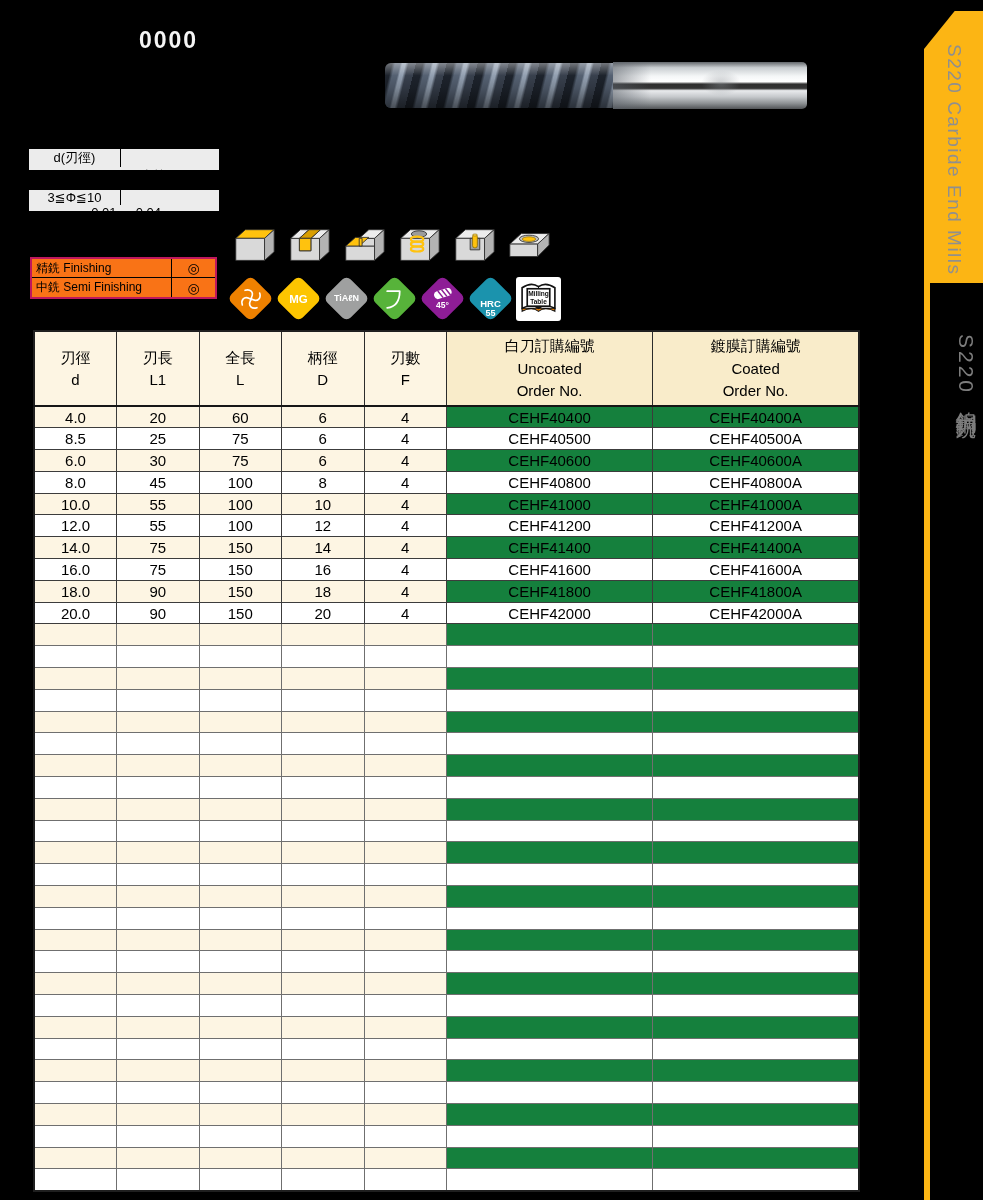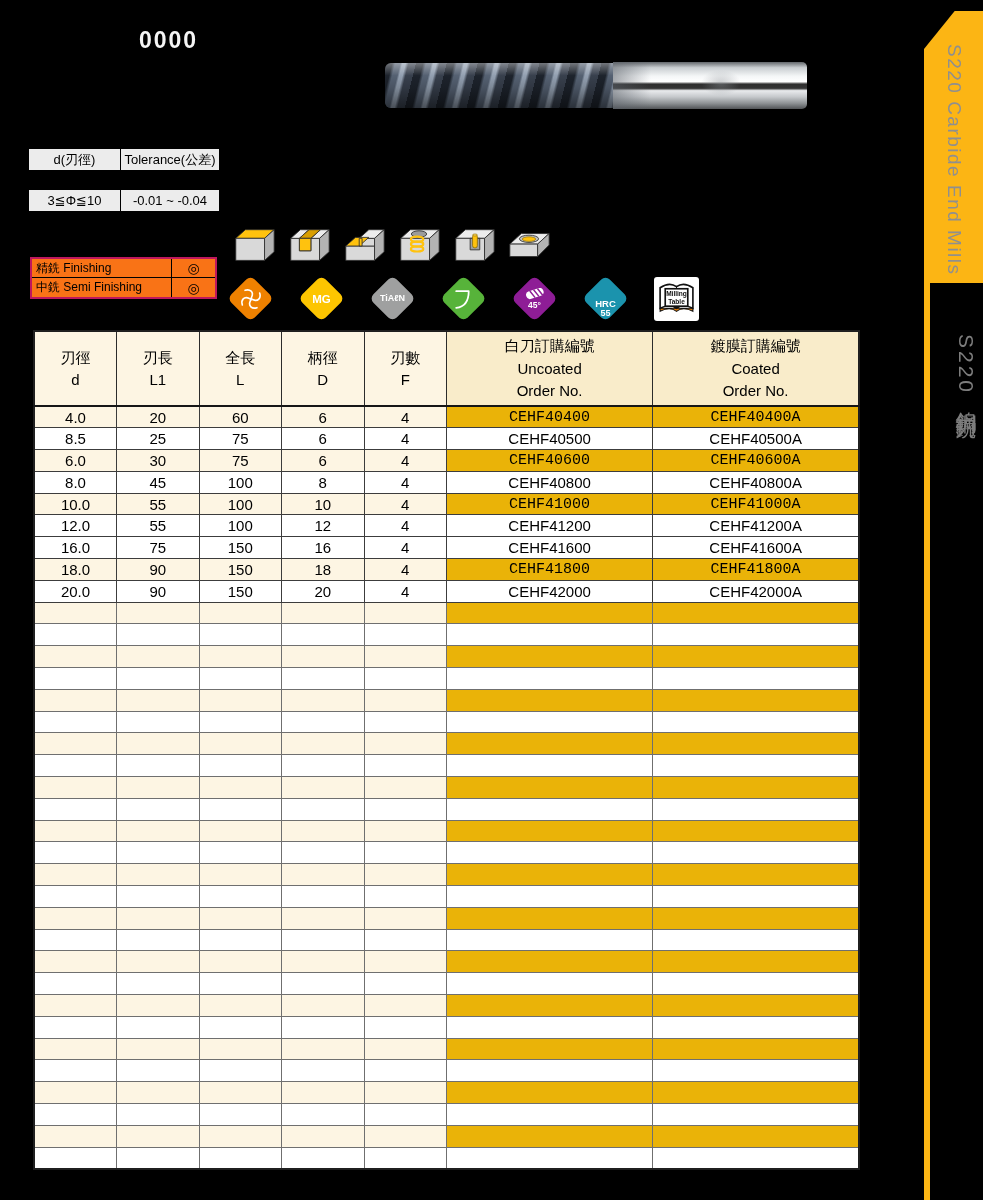--- a/index.html
+++ b/index.html
@@ -21,41 +21,41 @@
     background:linear-gradient(180deg,rgba(255,255,255,.38),rgba(255,255,255,0) 28%,rgba(0,0,0,.15) 55%,rgba(0,0,0,.5) 100%); }
   .shank { position:absolute; left:228px; top:0; width:194px; height:47px; border-radius:0 5px 5px 0;
     background:linear-gradient(180deg,#63676b 0%,#c9cdd0 12%,#f4f6f7 30%,#ffffff 42%,#2e2e2e 47%,#343434 56%,#e9ebed 61%,#c6c9cc 74%,#8d9194 88%,#515457 100%); }
   .shank:before { content:""; position:absolute; left:0; top:0; width:38px; height:100%;
     background:linear-gradient(90deg,rgba(90,96,104,.55),rgba(90,96,104,0)); }
   .shank:after { content:""; position:absolute; left:88px; top:8px; width:40px; height:26px; border-radius:50%;
     background:radial-gradient(ellipse at center,rgba(140,145,150,.45),rgba(140,145,150,0) 70%); }
 
   
   .tol-box { position:absolute; left:28px; width:192px; height:23px; display:flex;
-    background:#ececec; border:1px solid #000; color:#000; font-size:13px; }
+    background:#ececec; border:1px solid #000; color:#000; font-size:13px;flex-direction:column; }
   .tol-head { top:148px; } .tol-val { top:189px; }
   .tol-c1 { width:92px; border-right:1px solid #000; display:flex; align-items:center; justify-content:center; }
   .tol-c2 { flex:1; display:flex; align-items:center; justify-content:center; }
 
   
   .fin-box { position:absolute; left:30px; top:257px; width:187px; background:#f97316;
     border:2px solid #be185d; color:#000; }
   .fin-row { display:flex; height:19px; align-items:center; }
   .fin-row:first-child { border-bottom:1px solid #000; }
   .fin-label { flex:1; padding-left:4px; font-size:12px; }
   .fin-mark { width:44px; border-left:1px solid #000; align-self:stretch; display:flex;
     align-items:center; justify-content:center; font-size:14px; }
 
   
   .caps { position:absolute; left:231px; top:225px; display:flex; gap:9px; }
   .cap { width:46px; height:42px; }
   .cap svg { width:100%; height:100%; }
 
   
-  .badges { position:absolute; left:227px; top:276px; display:flex; gap:24px; align-items:center; }
+  .badges { position:absolute; left:227px; top:276px; display:flex; gap:1px; align-items:center; }
   .badge { position:relative; width:47px; height:46px; }
   .dia { position:absolute; left:7px; top:6px; width:33px; height:33px; border-radius:6px;
     transform:rotate(45deg); }
   .bcontent { position:absolute; inset:0; display:flex; flex-direction:column;
     align-items:center; justify-content:center; color:#fff; line-height:1.05; }
   .badge[data-name="mg-badge"] .b-label { font-size:11.5px; font-weight:bold; }
   .badge[data-name="tialn-coating-badge"] .b-label { font-size:9px; font-weight:bold; }
   .badge[data-name="hardness-badge"] .b-label { font-size:9.5px; font-weight:bold;margin-top:19px; }
   .badge[data-name="hardness-badge"] .b-sub { font-size:9px; font-weight:bold; }
   .b45 { font-size:8.5px; font-weight:bold; margin-top:1px; }
@@ -72,21 +72,21 @@
   th .h-zh { font-size:15px; line-height:1.55; }
   th .h-code { font-size:15px; line-height:1.5; }
   th.narrow { background:#fdf5e3; }
   th.order  { background:#f9ecca; }
   table.spec td { height:21.8px; text-align:center; font-size:15px; color:#000;
     padding:0; overflow:hidden; white-space:nowrap; }
   tr.data-row td { border:1px solid #3c3c3c; }
   tr.empty-row td { border:1px solid #6f6f6f; }
   tr.white td { background:#ffffff; }
   tr.cream td.narrow { background:#fdf5e3; }
-  tr.cream td.order  { background:#eab308;font-family:Liberation Mono, monospace; }
+  tr.cream td.order  { background:#15803d; }
 
   
   .side-banner { position:absolute; left:924px; top:11px; width:59px; height:272px;
     background:#fcb514; clip-path:polygon(0 14%,52% 0,100% 0,100% 100%,0 100%);
     display:flex; align-items:center; justify-content:center; }
   .side-banner .vtext { writing-mode:vertical-rl; font-size:19px; color:#8f8f8f;
     letter-spacing:1.5px; margin-top:26px; }
   .side-cn { position:absolute; left:934px; top:286px; width:46px; height:170px;
     writing-mode:vertical-rl; font-size:21px; color:#7d7d7d; letter-spacing:3px;
     display:flex; justify-content:center; }
@@ -334,20 +334,29 @@
           </tr>
           <tr class="white data-row" data-name="table-row">
             <td class="narrow" data-name="spec-cell">12.0</td>
             <td class="narrow" data-name="spec-cell">55</td>
             <td class="narrow" data-name="spec-cell">100</td>
             <td class="narrow" data-name="spec-cell">12</td>
             <td class="narrow" data-name="spec-cell">4</td>
             <td class="order" data-name="spec-cell">CEHF41200</td>
             <td class="order" data-name="spec-cell">CEHF41200A</td>
           </tr>
+          <tr class="cream data-row" data-name="table-row">
+            <td class="narrow" data-name="spec-cell">14.0</td>
+            <td class="narrow" data-name="spec-cell">75</td>
+            <td class="narrow" data-name="spec-cell">150</td>
+            <td class="narrow" data-name="spec-cell">14</td>
+            <td class="narrow" data-name="spec-cell">4</td>
+            <td class="order" data-name="spec-cell">CEHF41400</td>
+            <td class="order" data-name="spec-cell">CEHF41400A</td>
+          </tr>
           <tr class="white data-row" data-name="table-row">
             <td class="narrow" data-name="spec-cell">16.0</td>
             <td class="narrow" data-name="spec-cell">75</td>
             <td class="narrow" data-name="spec-cell">150</td>
             <td class="narrow" data-name="spec-cell">16</td>
             <td class="narrow" data-name="spec-cell">4</td>
             <td class="order" data-name="spec-cell">CEHF41600</td>
             <td class="order" data-name="spec-cell">CEHF41600A</td>
           </tr>
           <tr class="cream data-row" data-name="table-row">

